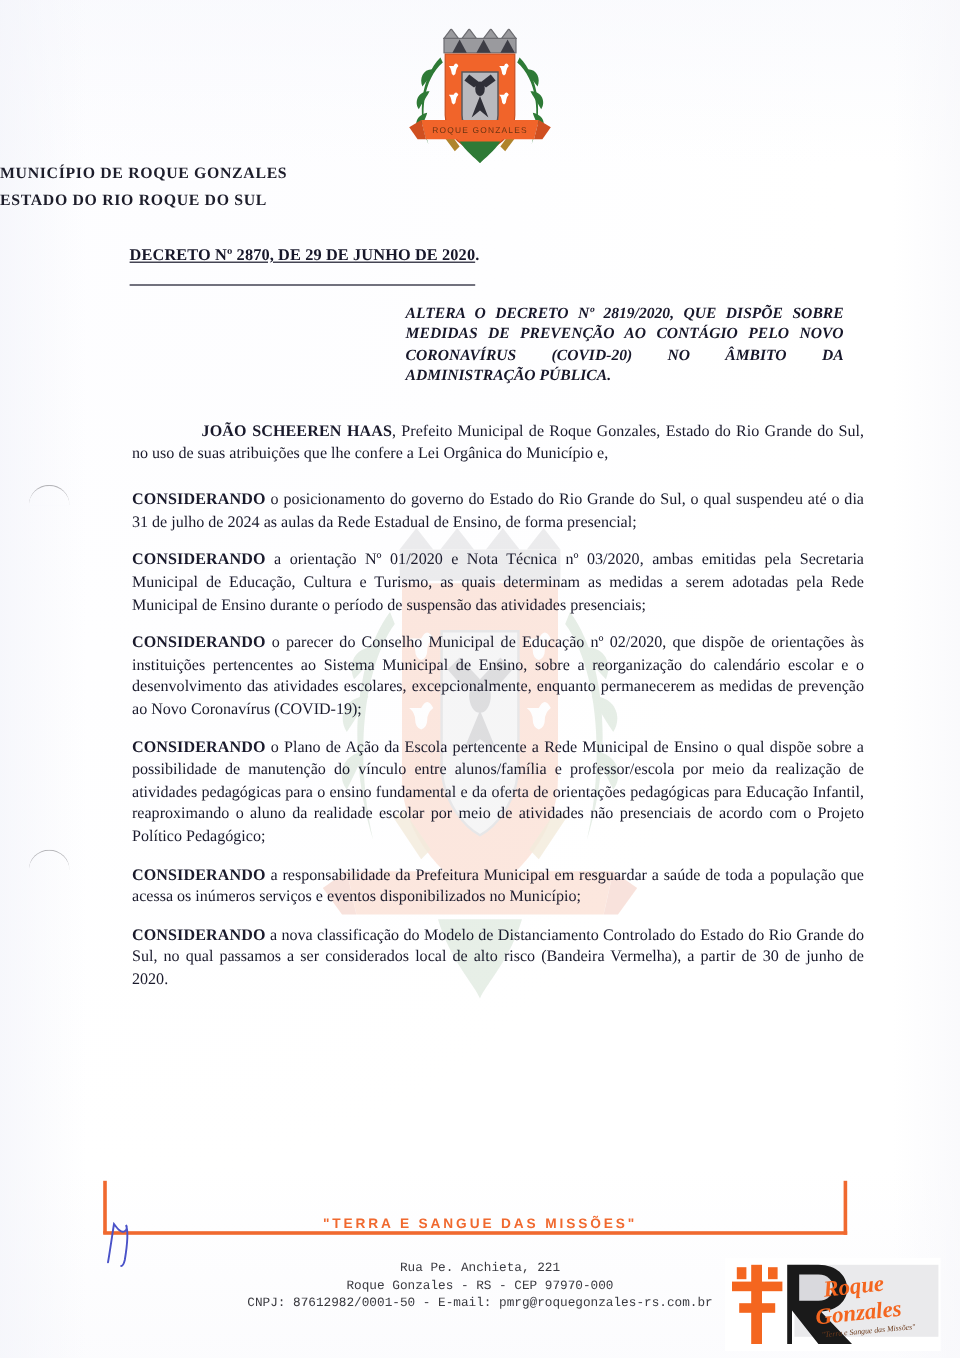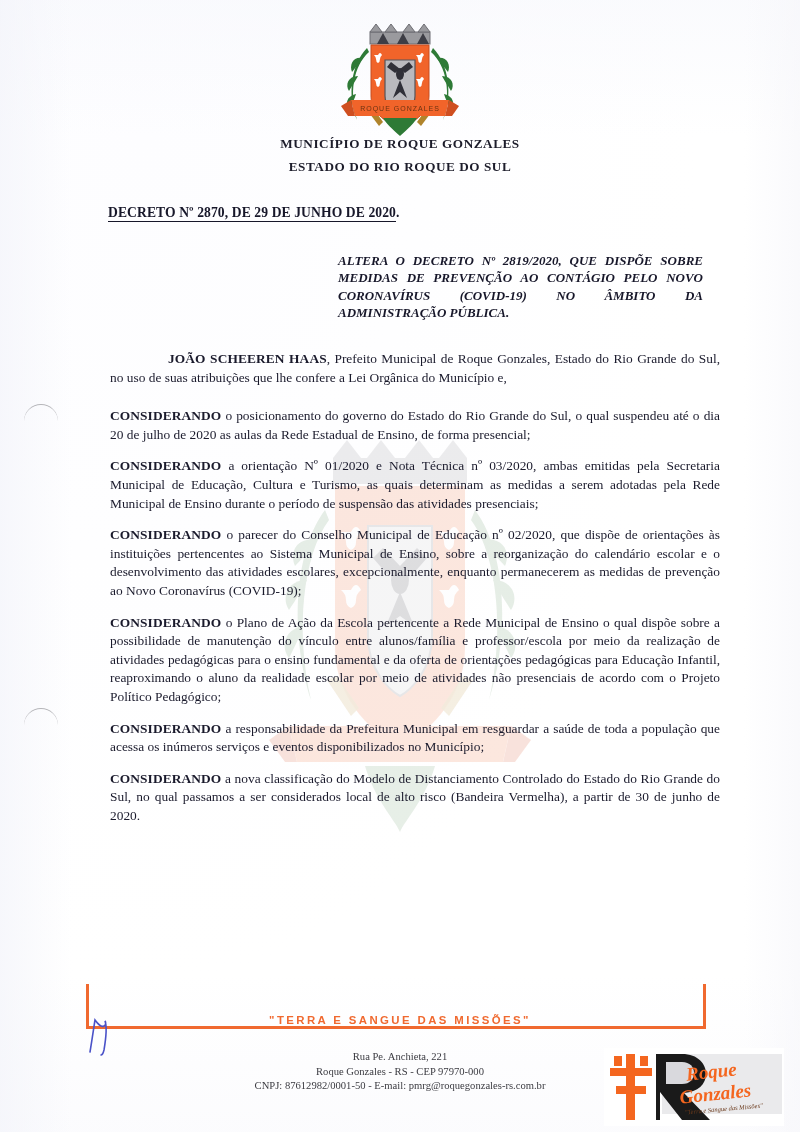--- a/index.html
+++ b/index.html
@@ -46,33 +46,33 @@
     position:absolute;
     left:255px;top:440px;
     width:290px;height:420px;
     opacity:.16;
     pointer-events:none;
   }
 
   
   .crest{position:absolute;left:333px;top:24px;width:134px;height:112px;}
 
-  .titles{position:absolute;left:0;top:132px;width:800px;text-align:center;}
+  .titles{position:absolute;left:0;top:132px;width:800px;text-align:left;}
   .title-line{
     font-family:"Liberation Serif", serif;
     font-weight:bold;font-size:13.2px;letter-spacing:.55px;
     color:#1d1d2b;line-height:23px;
   }
 
   .decree{
     position:absolute;left:108px;top:205px;
     font-weight:bold;font-size:13.6px;color:#17172a;
     letter-spacing:.1px;
   }
-  .decree .u{border-bottom:1.6px solid #17172a;padding-bottom:1px;}
+  .decree .u{border-bottom:1.6px solid #17172a;padding-bottom:17px;text-decoration:underline;}
 
   .ementa{
     position:absolute;left:338px;top:252px;width:365px;
     font-style:italic;font-weight:bold;font-size:13px;
     line-height:17.4px;color:#17172a;
     text-align:justify;text-justify:inter-word;
   }
 
   .body{
     position:absolute;left:110px;top:350px;width:610px;
@@ -108,21 +108,21 @@
     color:#f0692f;
   }
 
   .signature{
     position:absolute;left:84px;top:1012px;
     width:40px;height:44px;
   }
 
   .footer-contact{
     position:absolute;left:0;top:1050px;width:800px;text-align:center;
-    font-family:Liberation Serif, serif;
+    font-family:Liberation Mono, monospace;
     font-size:10.6px;line-height:14.6px;color:#3a3a40;
   }
   .footer-contact div{white-space:nowrap;}
 
   .logo{
     position:absolute;left:604px;top:1048px;width:180px;height:78px;
   }
 </style>
 </head>
 <body>
@@ -257,29 +257,29 @@
 
   <div class="titles">
     <div class="title-line">MUNICÍPIO DE ROQUE GONZALES</div>
     <div class="title-line">ESTADO DO RIO ROQUE DO SUL</div>
   </div>
 
   <div class="decree">
     <span class="u">DECRETO Nº 2870, DE 29 DE JUNHO DE 2020</span><span>.</span>
   </div>
 
-  <div class="ementa">ALTERA O DECRETO Nº 2819/2020, QUE DISPÕE SOBRE MEDIDAS DE PREVENÇÃO AO CONTÁGIO PELO NOVO CORONAVÍRUS (COVID-19) NO ÂMBITO DA ADMINISTRAÇÃO PÚBLICA.</div>
+  <div class="ementa">ALTERA O DECRETO Nº 2819/2020, QUE DISPÕE SOBRE MEDIDAS DE PREVENÇÃO AO CONTÁGIO PELO NOVO CORONAVÍRUS (COVID-20) NO ÂMBITO DA ADMINISTRAÇÃO PÚBLICA.</div>
 
   <div class="body">
     <p class="para intro">
       <span class="kw">JOÃO SCHEEREN HAAS</span><span>, Prefeito Municipal de Roque Gonzales, Estado do Rio Grande do Sul, no uso de suas atribuições que lhe confere a Lei Orgânica do Município e,</span>
     </p>
 
     <p class="para">
-      <span class="kw">CONSIDERANDO</span><span> o posicionamento do governo do Estado do Rio Grande do Sul, o qual suspendeu até o dia 20 de julho de 2020 as aulas da Rede Estadual de Ensino, de forma presencial;</span>
+      <span class="kw">CONSIDERANDO</span><span> o posicionamento do governo do Estado do Rio Grande do Sul, o qual suspendeu até o dia 31 de julho de 2024 as aulas da Rede Estadual de Ensino, de forma presencial;</span>
     </p>
 
     <p class="para">
       <span class="kw">CONSIDERANDO</span><span> a orientação Nº 01/2020 e Nota Técnica nº 03/2020, ambas emitidas pela Secretaria Municipal de Educação, Cultura e Turismo, as quais determinam as medidas a serem adotadas pela Rede Municipal de Ensino durante o período de suspensão das atividades presenciais;</span>
     </p>
 
 
     <p class="para">
       <span class="kw">CONSIDERANDO</span><span> o parecer do Conselho Municipal de Educação nº 02/2020, que dispõe de orientações às instituições pertencentes ao Sistema Municipal de Ensino, sobre a reorganização do calendário escolar e o desenvolvimento das atividades escolares, excepcionalmente, enquanto permanecerem as medidas de prevenção ao Novo Coronavírus (COVID-19);</span>
     </p>

